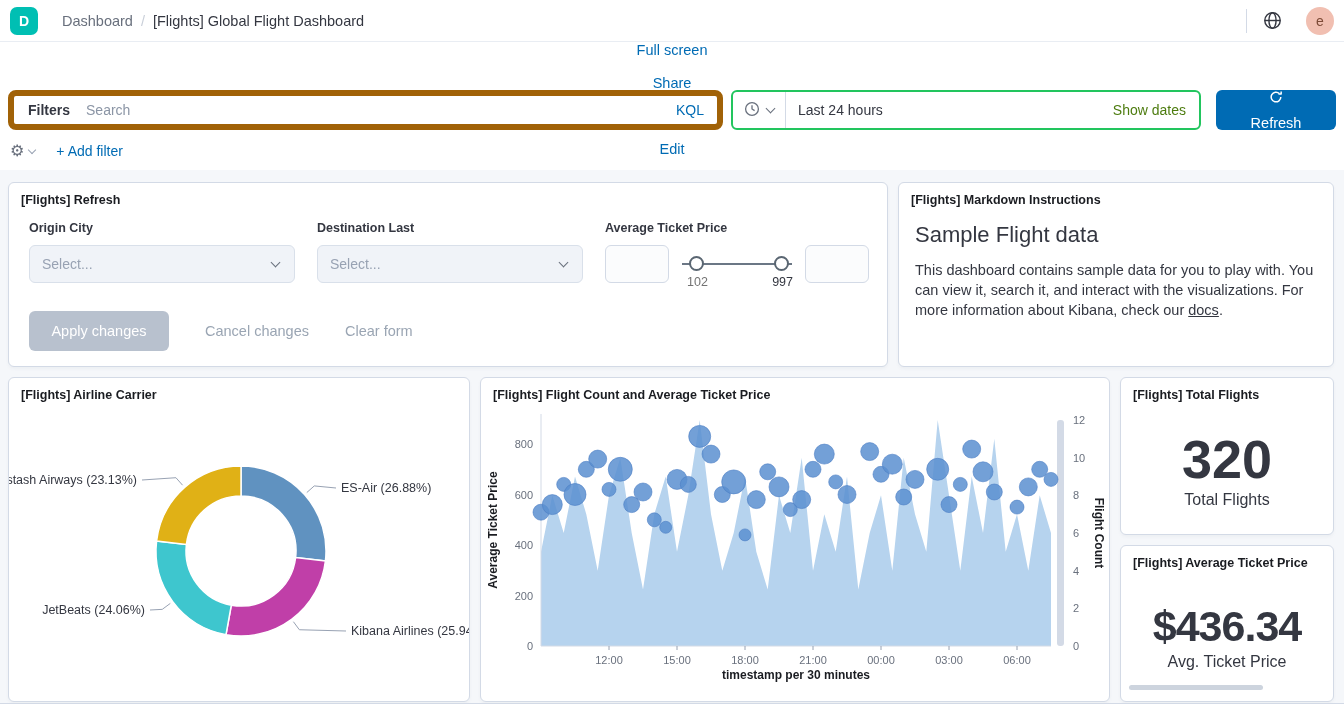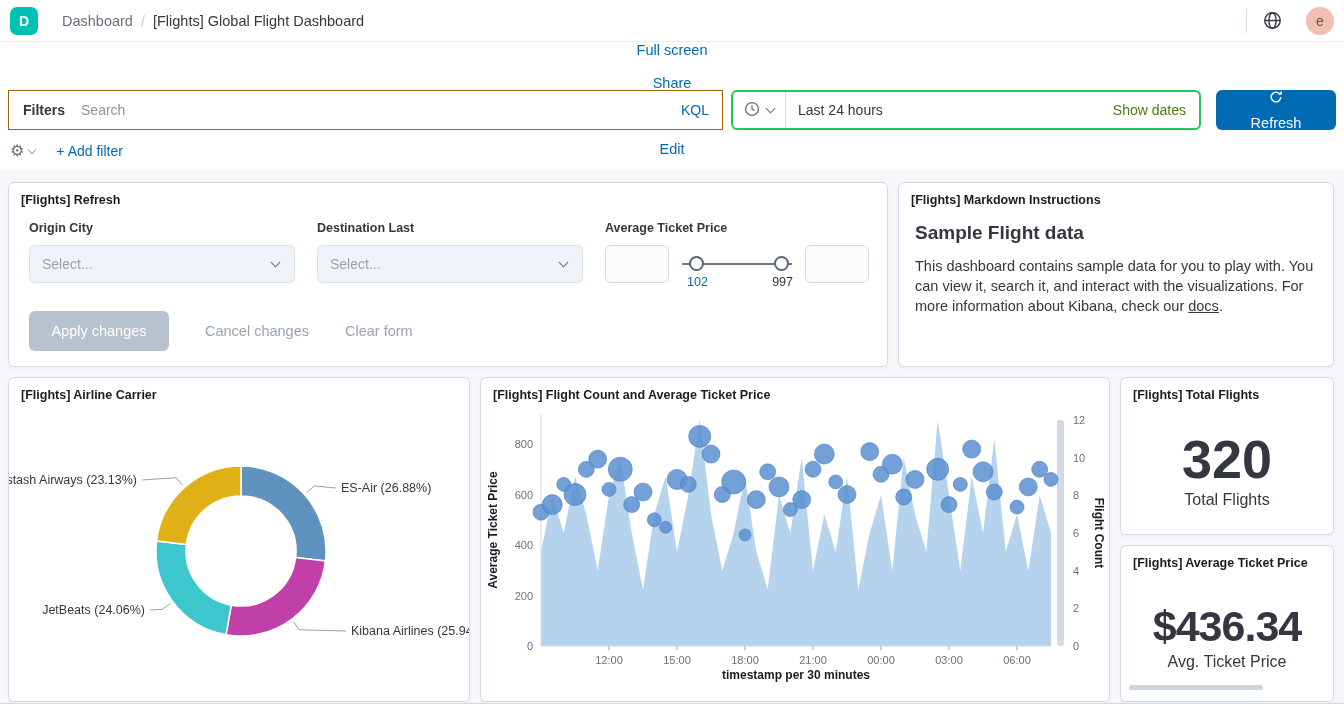--- a/index.html
+++ b/index.html
@@ -18,21 +18,21 @@
   .crumb-current{color:#343741;}
   .hdr-vdiv{position:absolute;right:97px;top:9px;width:1px;height:24px;background:#D3DAE6;}
   .globe-btn{position:absolute;right:62px;top:11px;background:none;border:none;padding:0;cursor:pointer;line-height:0;}
   .user-avatar{position:absolute;right:10px;top:7px;width:28px;height:28px;border-radius:50%;background:#F1BFB1;color:#7d4a36;font-size:14px;display:flex;align-items:center;justify-content:center;cursor:pointer;}
 
   
   .toolbar{position:absolute;top:42px;left:0;right:0;height:34px;background:#fff;display:flex;align-items:center;gap:17px;z-index:5;flex-direction:column;}
   .toolbar a{color:#006BB4;font-size:14.5px;cursor:pointer;text-decoration:none;}
 
   
-  .search-group{position:absolute;left:8px;top:90px;width:715px;height:40px;border:1px solid #a16207;border-radius:0;background:#fff;display:flex;align-items:center;z-index:5;}
+  .search-group{position:absolute;left:8px;top:90px;width:715px;height:40px;border:6px solid #a16207;border-radius:8px;background:#fff;display:flex;align-items:center;z-index:5;}
   .filters-label{font-weight:bold;font-size:14px;color:#343741;padding:0 14px;cursor:pointer;}
   .search-input{flex:1;height:100%;border:none;outline:none;font-size:14px;color:#343741;background:transparent;}
   .search-input::placeholder{color:#8b95a5;}
   .kql{color:#006BB4;font-size:14px;padding:0 13px;cursor:pointer;}
   .time-group{position:absolute;left:731px;top:90px;width:470px;height:40px;border:2px solid #22c55e;border-radius:6px;background:#fff;display:flex;align-items:center;z-index:5;}
   .clock-seg{display:flex;align-items:center;gap:7px;padding:0 11px;height:100%;background:#fff;border:none;border-right:1px solid #D3DAE6;border-radius:6px 0 0 6px;cursor:pointer;}
   .chev{display:inline-block;width:7px;height:7px;border-right:1.6px solid #69707D;border-bottom:1.6px solid #69707D;transform:rotate(45deg);margin-top:-3px;}
   .time-text{flex:1;padding:0 12px;font-size:14px;color:#343741;text-align:left;cursor:pointer;}
   .show-dates{color:#4d7c0f;font-size:14px;padding-right:13px;cursor:pointer;text-decoration:none;}
   .refresh-btn{position:absolute;left:1216px;top:90px;width:120px;height:40px;background:#006BB4;color:#fff;border:none;border-radius:6px;font-size:14.5px;font-family:inherit;display:flex;align-items:center;justify-content:center;gap:8px;cursor:pointer;z-index:5;flex-direction:column;}
@@ -58,28 +58,28 @@
   .col1{left:20px;} .col2{left:308px;} .col3{left:596px;}
   .select{width:266px;height:38px;background:#f0f3f8;border:1px solid #D9E0EA;border-radius:6px;display:flex;align-items:center;cursor:pointer;}
   .select .ph{color:#98A2B3;font-size:14px;padding-left:12px;}
   .select .chev{margin-left:auto;margin-right:15px;}
   .price-row{display:flex;align-items:flex-start;}
   .price-input{width:64px;height:38px;background:#fbfcfd;border:1px solid #D3DAE6;border-radius:6px;outline:none;font-size:14px;padding:0 8px;font-family:inherit;}
   .slider{position:relative;width:130px;height:46px;margin:0 3px;cursor:pointer;}
   .slider .track{position:absolute;left:10px;right:10px;top:18px;height:2px;background:#6b7785;}
   .handle{position:absolute;top:11px;width:15px;height:15px;border-radius:50%;background:#fff;border:2px solid #5a6672;}
   .h1{left:17px;} .h2{right:13px;}
-  .sl-min{position:absolute;left:15px;top:30px;font-size:12.5px;color:#0369a1;}
+  .sl-min{position:absolute;left:15px;top:30px;font-size:12.5px;color:#737373;}
   .sl-max{position:absolute;right:9px;top:30px;font-size:12.5px;color:#343741;}
   .btn-row{position:absolute;left:20px;top:128px;display:flex;align-items:center;gap:36px;}
   .apply{width:140px;height:40px;border:none;border-radius:6px;background:#b8c1ce;color:#fff;font-size:14.5px;font-family:inherit;cursor:not-allowed;}
   .ghost{background:none;border:none;color:#9aa5b3;font-size:14.5px;font-family:inherit;cursor:pointer;padding:0;}
 
   
-  .md-h2{margin:15px 16px 0;font-size:19px;font-weight:bold;color:#343741;}
+  .md-h2{margin:15px 16px 0;font-size:22px;font-weight:normal;color:#343741;}
   .md-p{margin:12px 16px 0;font-size:14.5px;line-height:20px;color:#343741;width:404px;}
   .md-p a{color:#343741;text-decoration:underline;cursor:pointer;}
 
   
   .metric-body{position:absolute;left:0;right:0;top:28px;bottom:0;display:flex;flex-direction:column;align-items:center;justify-content:center;}
   .metric-value-lg{font-size:54px;font-weight:bold;color:#343741;line-height:1;}
   .metric-value-md{font-size:43px;font-weight:bold;color:#343741;line-height:1;letter-spacing:-1px;}
   .metric-label{font-size:16px;color:#343741;margin-top:5px;}
   .hbar{position:absolute;left:8px;bottom:11px;width:134px;height:5px;border-radius:3px;background:#cdd4de;cursor:pointer;}
 

